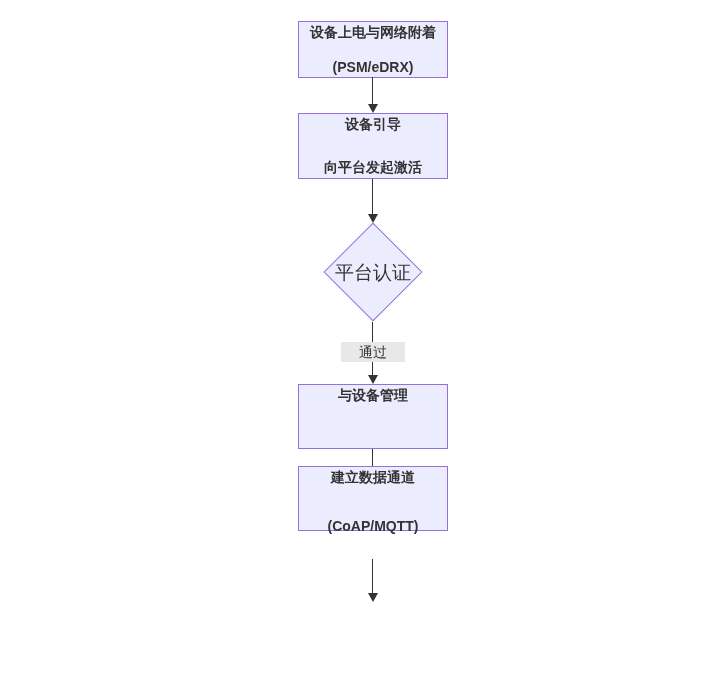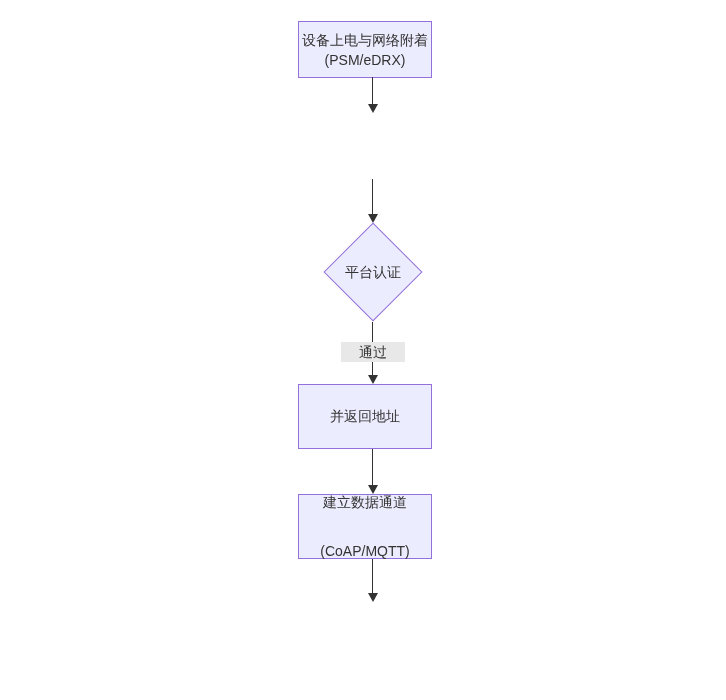--- a/index.html
+++ b/index.html
@@ -8,55 +8,56 @@
     width: 726px;
     height: 700px;
     background: #ffffff;
     font-family: "Liberation Sans", sans-serif;
     color: #333333;
     overflow: hidden;
   }
   .rect-node {
     position: absolute;
     left: 298px;
-    width: 134px;
+    width: 150px;
     background: #ECECFF;
     border: 1px solid #9370DB;
     display: flex;
     flex-direction: column;
     align-items: center;
-    justify-content: center;
+    justify-content: space-between;
     text-align: center;
     font-size: 14px;
     line-height: 21px;
     box-sizing: border-box;
+    font-weight: bold;
   }
   .n1 { top: 21px;  height: 57px; line-height: 20px; }
   .n2 { top: 113px; height: 66px; }
   .n4 { top: 384px; height: 65px; }
-  .n5 { top: 494px; height: 65px; gap: 28px; }
+  .n5 { top: 466px; height: 65px; gap: 28px; }
   .n6 { top: 602px; height: 65px; }
   .diamond-shape {
     position: absolute;
     left: 338px;
     top: 237px;
     width: 70px;
     height: 70px;
     transform: rotate(45deg);
     background: #ECECFF;
     border: 1px solid #9370DB;
     box-sizing: border-box;
   }
   .diamond-label {
     position: absolute;
     left: 298px;
     top: 262px;
     width: 150px;
     text-align: center;
-    font-size: 14px;
+    font-size: 19px;
     line-height: 21px;
   }
   .edge-line {
     position: absolute;
     left: 372px;
     width: 1px;
     background: #333333;
   }
   .e1 { top: 77px;  height: 27px; }
   .e2 { top: 179px; height: 35px; }
@@ -95,33 +96,37 @@
 <div class="canvas">
 
   <div class="rect-node n1">
     <span>设备上电与网络附着</span>
     <span>(PSM/eDRX)</span>
   </div>
 
   <div class="edge-line e1"></div>
   <div class="arrow-head h1"></div>
 
+  <div class="rect-node n2">
+    <span>设备引导</span>
+    <span>向平台发起激活</span>
+  </div>
 
   <div class="edge-line e2"></div>
   <div class="arrow-head h2"></div>
 
   <div class="diamond-shape"></div>
   <div class="diamond-label">平台认证</div>
 
   <div class="edge-line e3"></div>
   <div class="edge-label">通过</div>
   <div class="arrow-head h3"></div>
 
   <div class="rect-node n4">
-    <span>并返回地址</span>
+    <span>与设备管理</span>
   </div>
 
   <div class="edge-line e4"></div>
   <div class="arrow-head h4"></div>
 
   <div class="rect-node n5">
     <span>建立数据通道</span>
     <span>(CoAP/MQTT)</span>
   </div>
 

